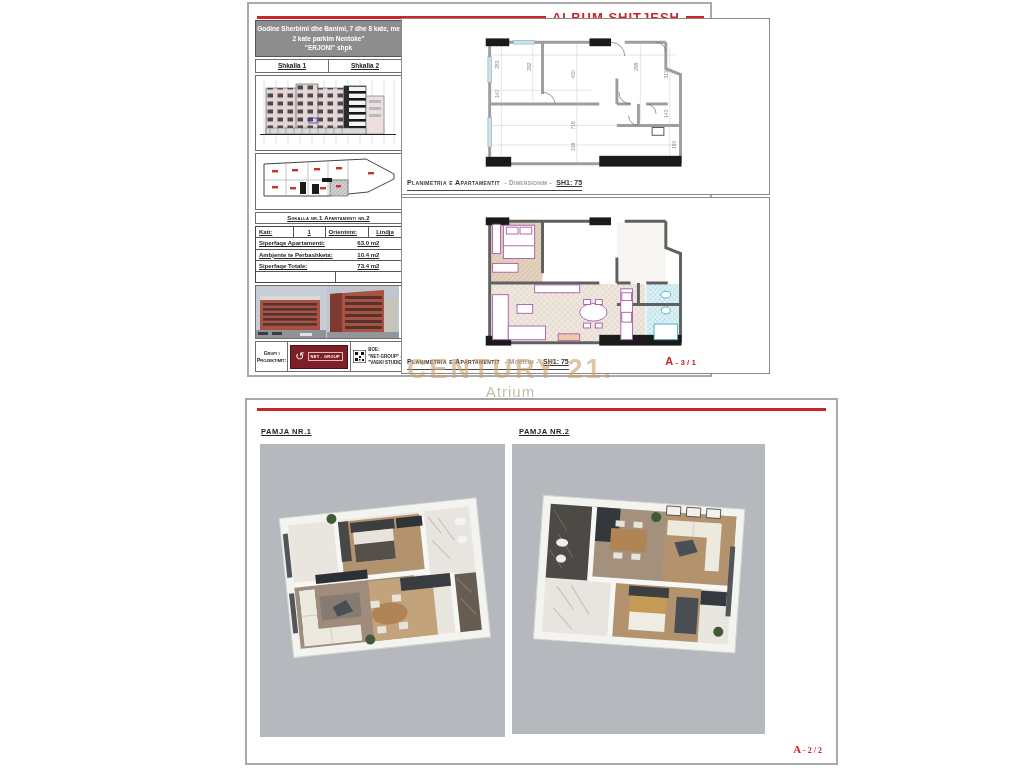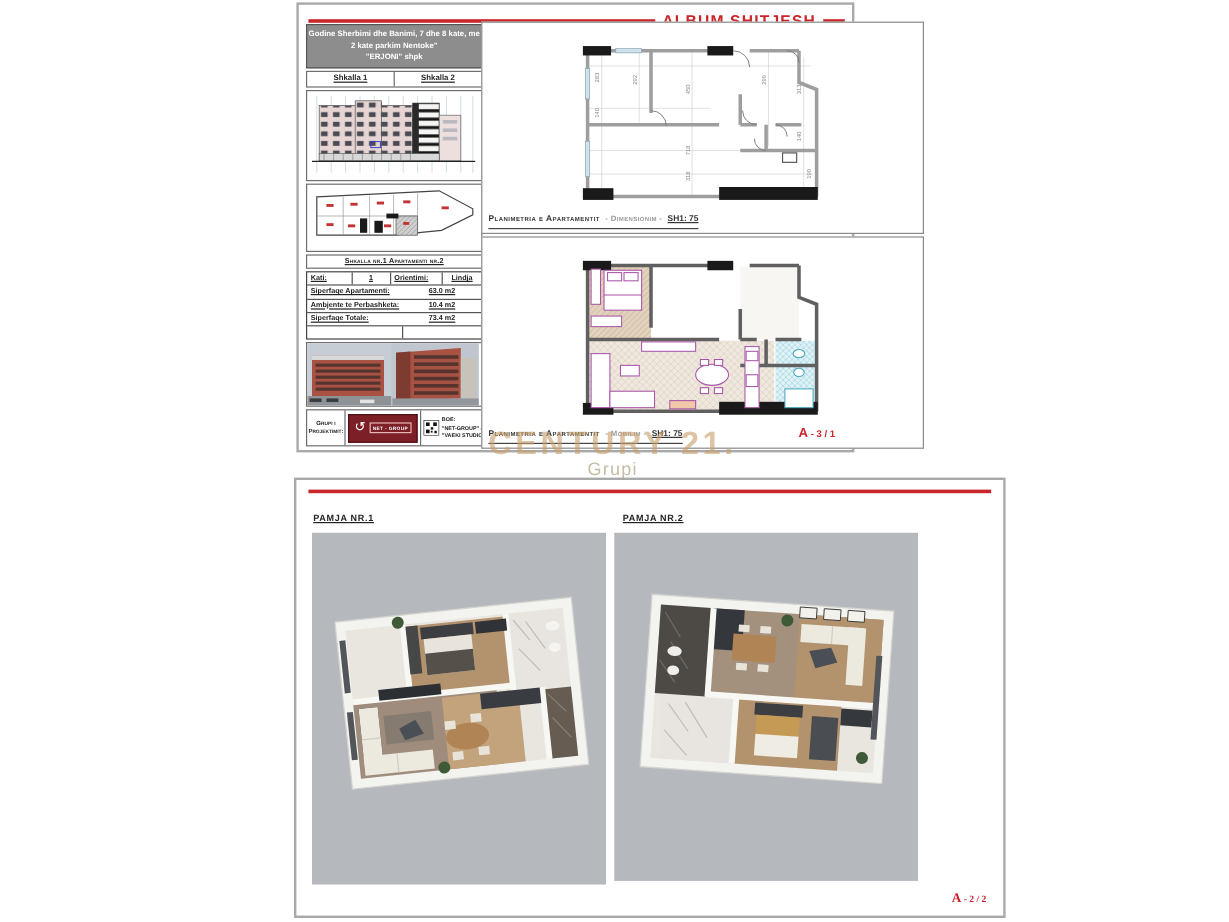--- a/index.html
+++ b/index.html
@@ -430,21 +430,21 @@
     </div>
 
     <div id="pagenum1" class="pagenum">
       <span class="pn-a">A</span>
       <span>- 3 / 1</span>
     </div>
   </div>
 
   <div class="watermark">
     <div class="wm1">CENTURY 21.</div>
-    <div class="wm2">Grupi</div>
+    <div class="wm2">Atrium</div>
   </div>
 
   <div id="sheet2" class="sheet">
     <div class="red-rule"></div>
     <div id="pamja1" class="pamja">PAMJA NR.1</div>
     <div id="pamja2" class="pamja">PAMJA NR.2</div>
 
     <div id="gp1" class="gray-panel">
       <svg width="245" height="293" viewBox="0 0 245 293">
         <rect width="245" height="293" fill="#b5b8bd"></rect>

